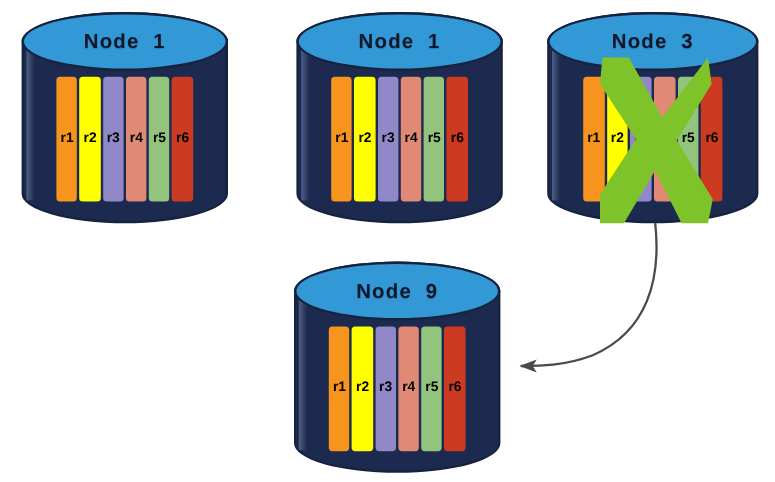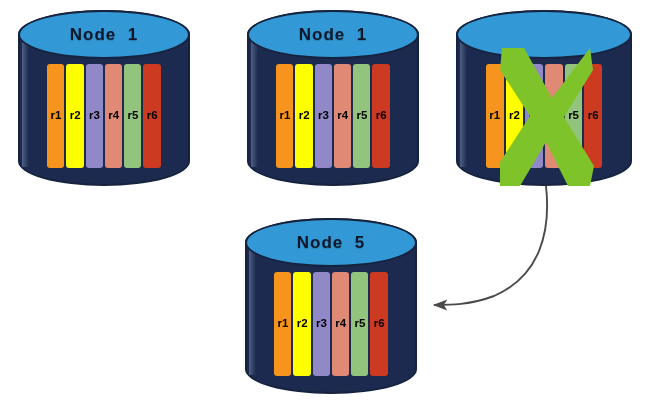--- a/index.html
+++ b/index.html
@@ -147,41 +147,42 @@
       <div class="rec" style="background:#93c47d;">r5</div>
       <div class="rec" style="background:#cc3a21;">r6</div>
     </div>
   </div>
 
   <div class="node" style="left:456px; top:10px; width:176px; height:176px;">
     <div class="cyl-body">
       <div class="cyl-sheen"></div>
     </div>
     <div class="cyl-top"></div>
+    <div class="node-title">Node  3</div>
     <div class="records">
       <div class="rec" style="background:#f7941e;">r1</div>
       <div class="rec" style="background:#ffff00;">r2</div>
       <div class="rec" style="background:#9188c8;">r3</div>
       <div class="rec" style="background:#e08a76;">r4</div>
       <div class="rec" style="background:#93c47d;">r5</div>
       <div class="rec" style="background:#cc3a21;">r6</div>
     </div>
   </div>
 
   <svg class="fail-x" style="left:494px; top:44px; width:104px; height:146px;" viewBox="0 0 104 146" xmlns="http://www.w3.org/2000/svg">
 
     <polygon points="8,4 30,4 58,54 96,4 99,26 70,73 100,122 96,142 74,142 52,98 26,142 6,142 6,118 36,72 6,26" fill="#7fc32b"></polygon>
   </svg>
 
   <div class="node" style="left:245px; top:218px; width:172px; height:176px;">
     <div class="cyl-body">
       <div class="cyl-sheen"></div>
     </div>
     <div class="cyl-top"></div>
-    <div class="node-title">Node  5</div>
+    <div class="node-title">Node  9</div>
     <div class="records">
       <div class="rec" style="background:#f7941e;">r1</div>
       <div class="rec" style="background:#ffff00;">r2</div>
       <div class="rec" style="background:#9188c8;">r3</div>
       <div class="rec" style="background:#e08a76;">r4</div>
       <div class="rec" style="background:#93c47d;">r5</div>
       <div class="rec" style="background:#cc3a21;">r6</div>
     </div>
   </div>
 

